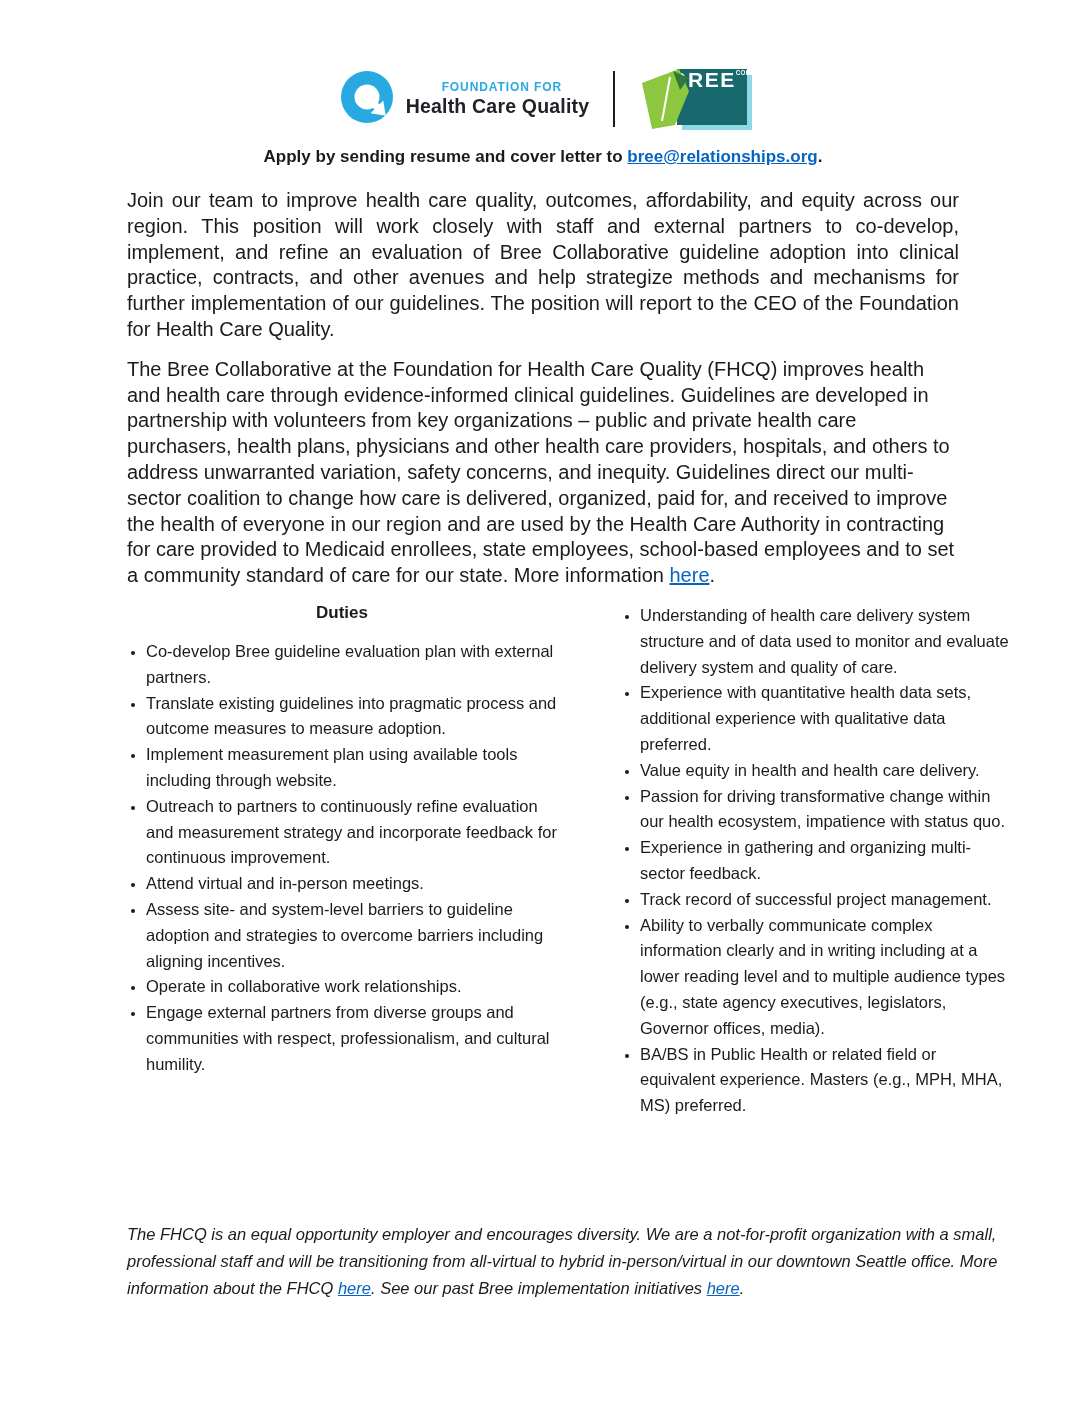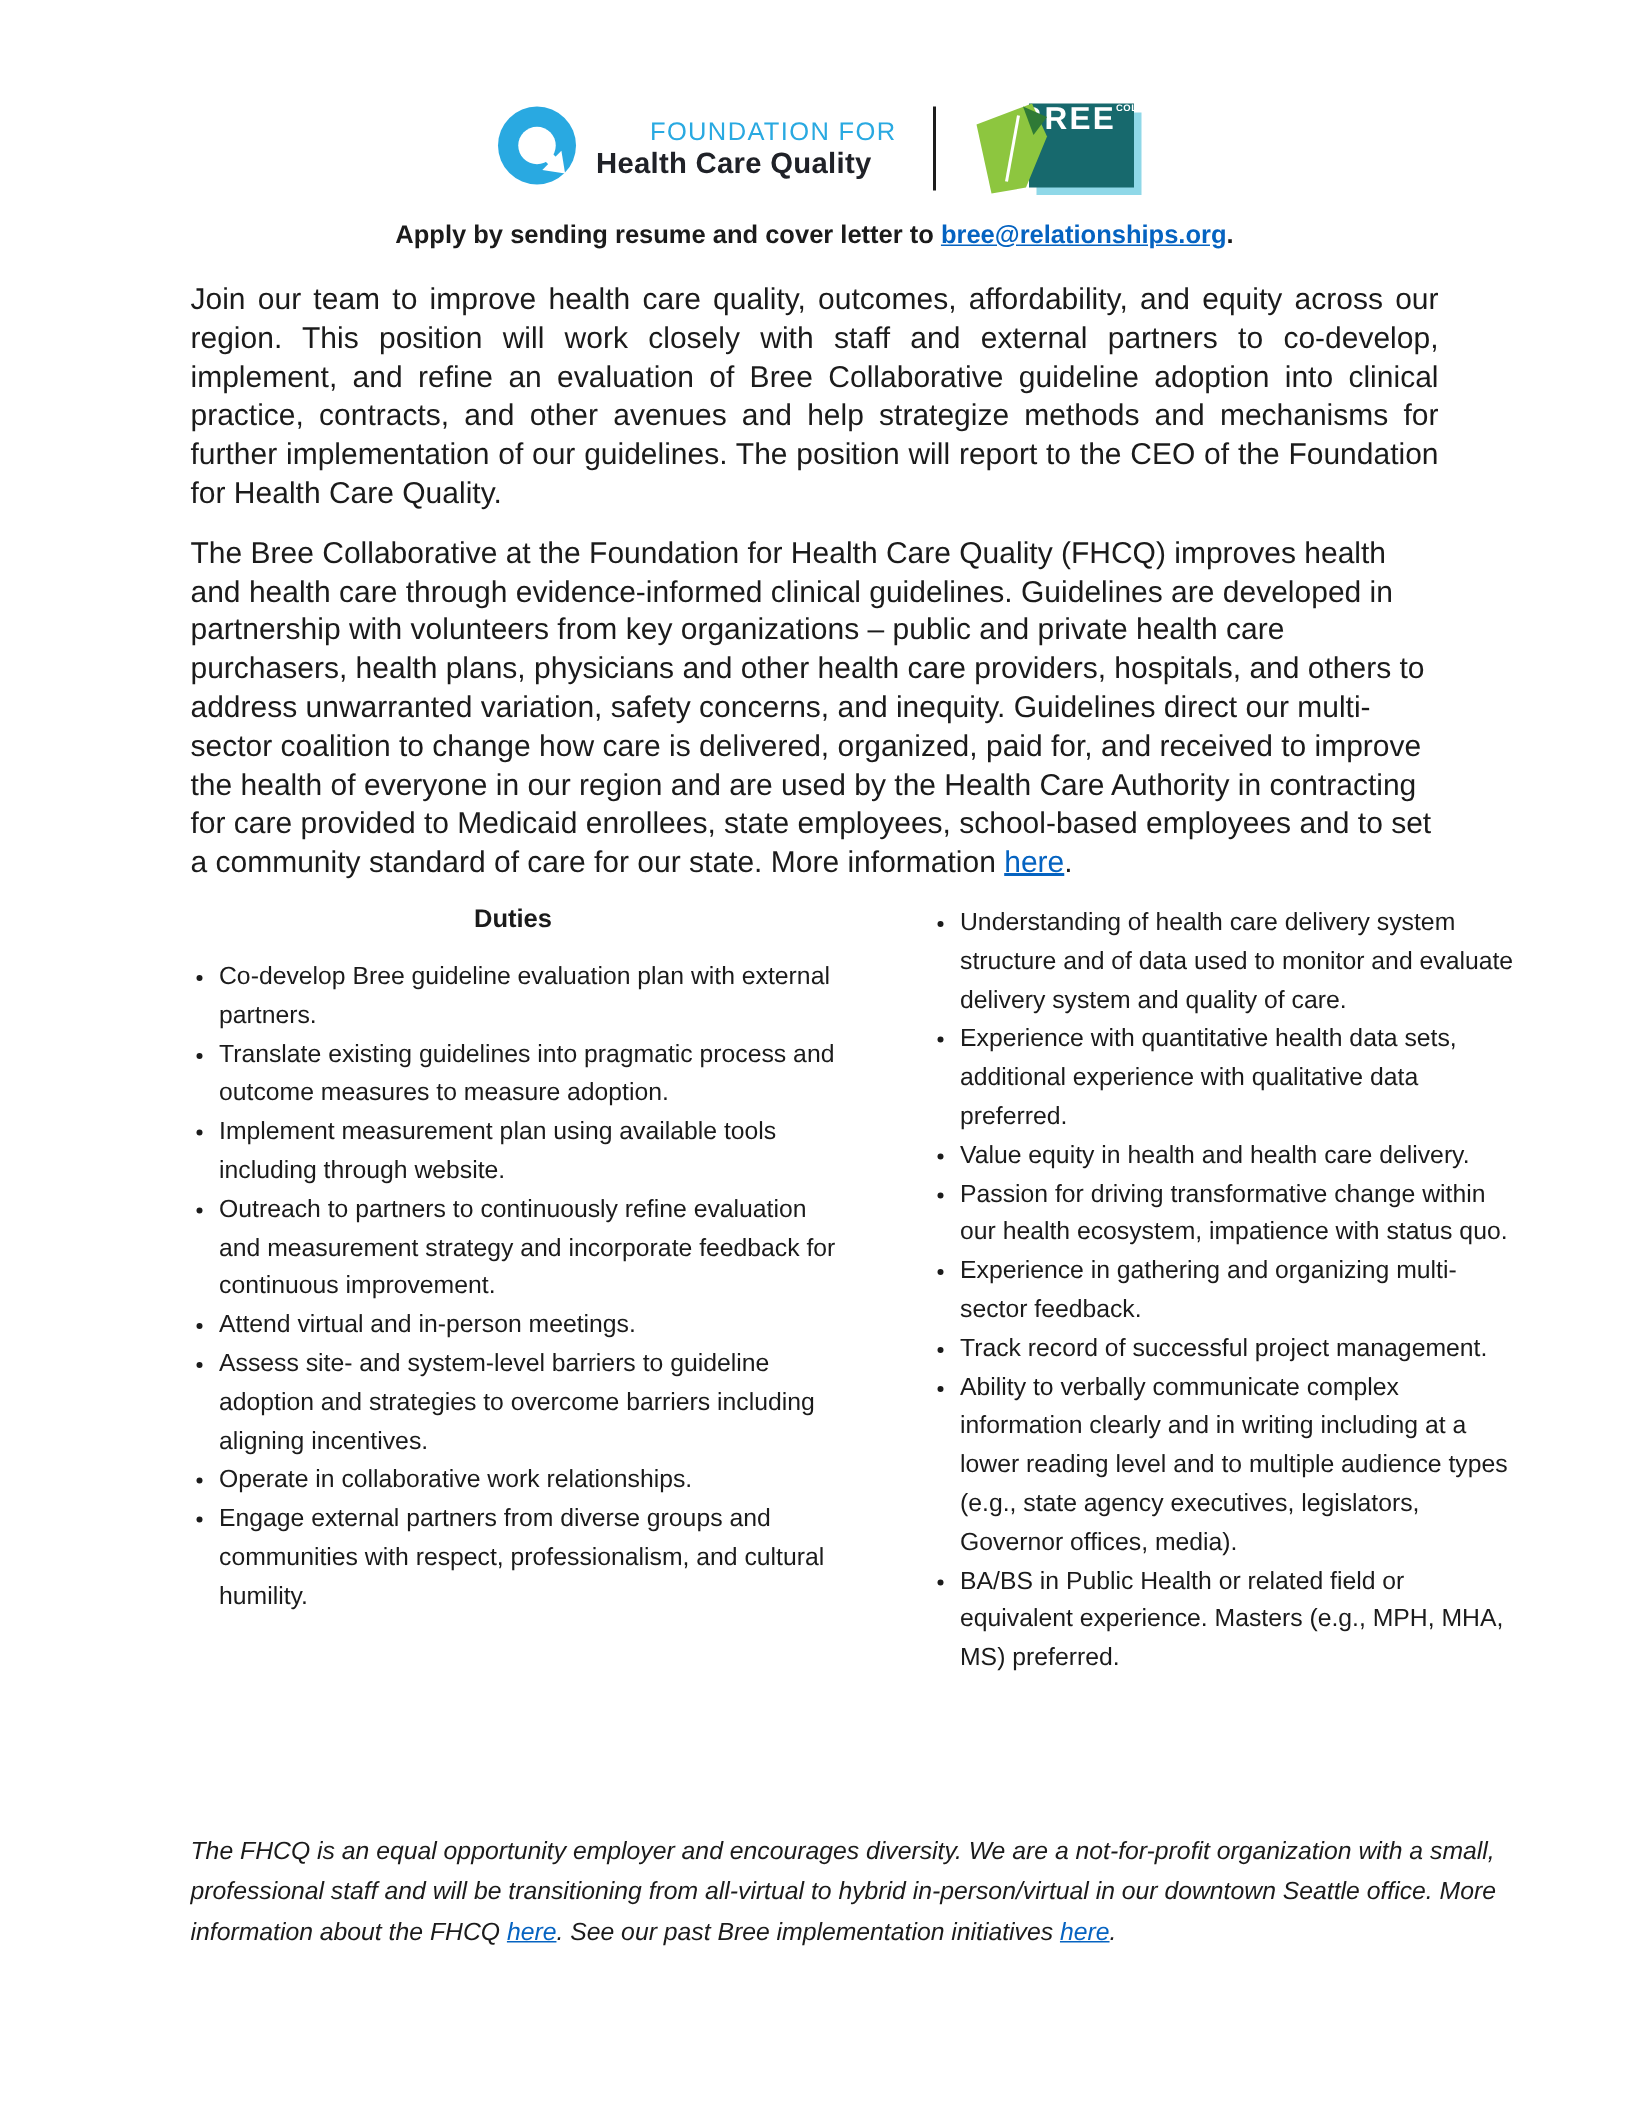--- a/index.html
+++ b/index.html
@@ -15,21 +15,21 @@
   }
 
   
   .header-logos {
     width:1088px; margin-left:-127px;
     display:flex; justify-content:center; align-items:center;
     gap:24px; height:66px;
   }
   .fhcq-logo { display:flex; align-items:center; gap:11px; }
   .fhcq-text { display:flex; flex-direction:column; line-height:1.15; }
-  .fhcq-text .l1 { color:#29A9E1; font-weight:normal; font-size:17px; letter-spacing:0.9px;padding-left:36px; }
+  .fhcq-text .l1 { color:#29A9E1; font-weight:bold; font-size:12px; letter-spacing:0.9px;padding-left:36px; }
   .fhcq-text .l2 { color:#202228; font-weight:bold; font-size:19.5px; letter-spacing:0.2px; }
   .logo-divider { width:2px; height:56px; background:#1d1d1d; }
 
   .bree-logo { position:relative; width:110px; height:66px; }
   .bree-leaf { position:absolute; left:0; top:1px; z-index:3; }
   .bree-badge-shadow { position:absolute; left:43px; top:9px; width:70px; height:55px; background:#8FD8E8; z-index:1; }
   .bree-badge {
     position:absolute; left:38px; top:3px; width:70px; height:56px;
     background:#17696D; color:#fff; z-index:2;
     display:flex; justify-content:center;

